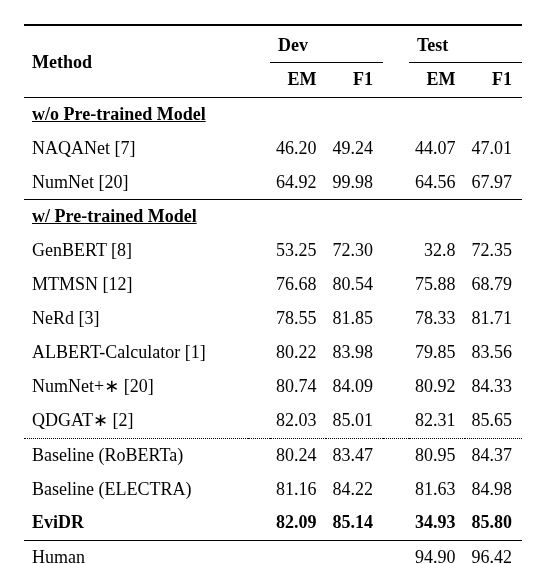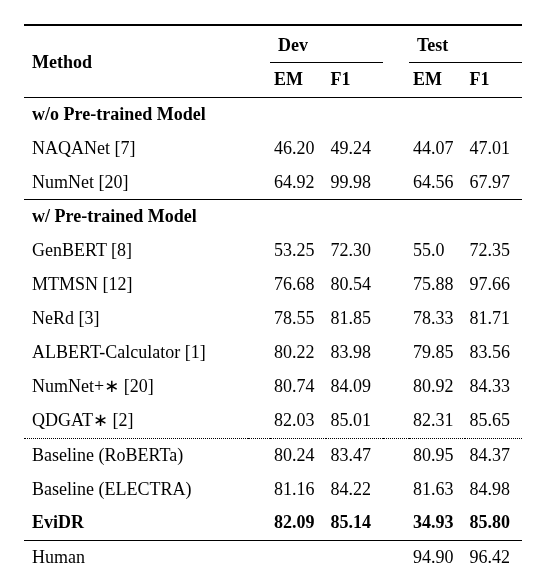--- a/index.html
+++ b/index.html
@@ -13,28 +13,30 @@
     table {
       border-collapse: collapse;
       width: 498px;
     }
     th, td {
       padding: 3px 8px;
       text-align: left;
       line-height: 1.55;
     }
     .num {
+      text-align: right;
       padding-right: 10px;
       padding-left: 4px;
     }
     .top-rule td, .top-rule th {
       border-top: 2.2px solid #000;
     }
     .mid-rule td, .mid-rule th {
       border-top: 1.2px solid #000;
+      text-decoration: underline;
     }
     .bottom-rule td, .bottom-rule th {
       border-bottom: 2.2px solid #000;
     }
     .dotted-rule td {
       border-bottom: 1.5px dotted #000;
     }
     .cmid {
       border-bottom: 1.2px solid #000;
       padding-bottom: 2px;
@@ -95,31 +97,31 @@
       </tr>
       <tr class="mid-rule">
         <td class="section-head" colspan="7">w/ Pre-trained Model</td>
       </tr>
       <tr>
         <td class="method-col">GenBERT [8]</td>
         <td></td>
         <td class="num">53.25</td>
         <td class="num">72.30</td>
         <td></td>
-        <td class="num">55.0</td>
+        <td class="num">32.8</td>
         <td class="num">72.35</td>
       </tr>
       <tr>
         <td class="method-col">MTMSN [12]</td>
         <td></td>
         <td class="num">76.68</td>
         <td class="num">80.54</td>
         <td></td>
         <td class="num">75.88</td>
-        <td class="num">97.66</td>
+        <td class="num">68.79</td>
       </tr>
       <tr>
         <td class="method-col">NeRd [3]</td>
         <td></td>
         <td class="num">78.55</td>
         <td class="num">81.85</td>
         <td></td>
         <td class="num">78.33</td>
         <td class="num">81.71</td>
       </tr>

